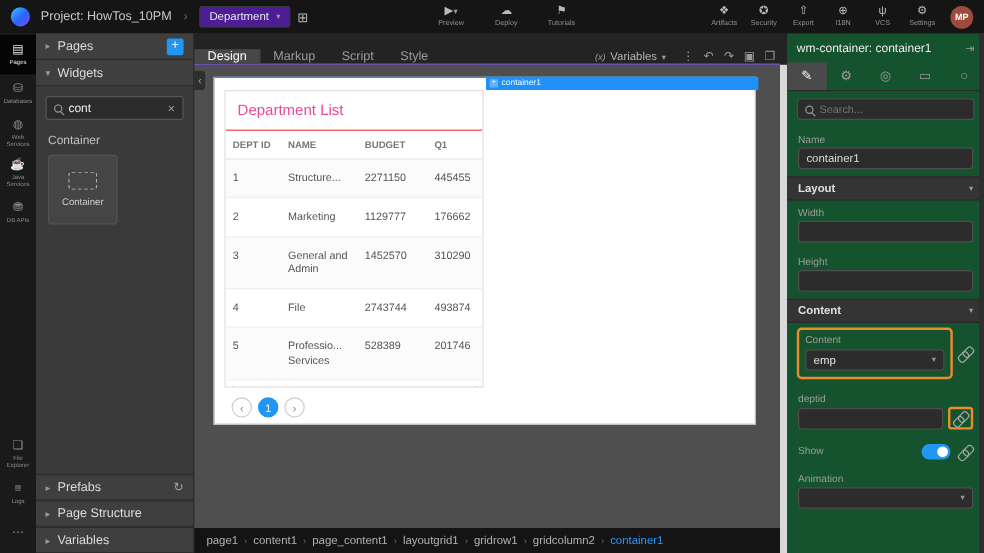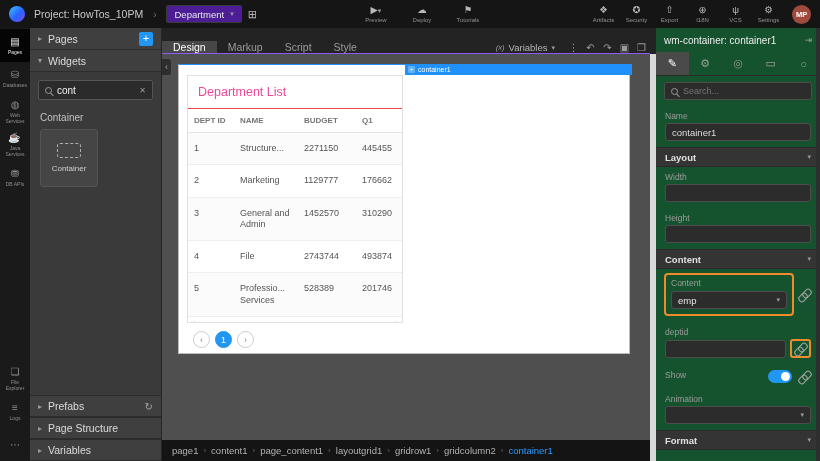--- a/index.html
+++ b/index.html
@@ -420,18 +420,14 @@
       <span class="lb">Show</span>
       <span class="toggle"></span>
       <span class="link"></span>
     </div>
     <div class="fld-label">Animation</div>
     <div class="sel sel-block">
       <span></span>
       <span class="car">▾</span>
     </div>
 
-    <div class="sec">
-      <span>Format</span>
-      <span class="car">▾</span>
-    </div>
   </div>
 </div>
 
 </body></html>

